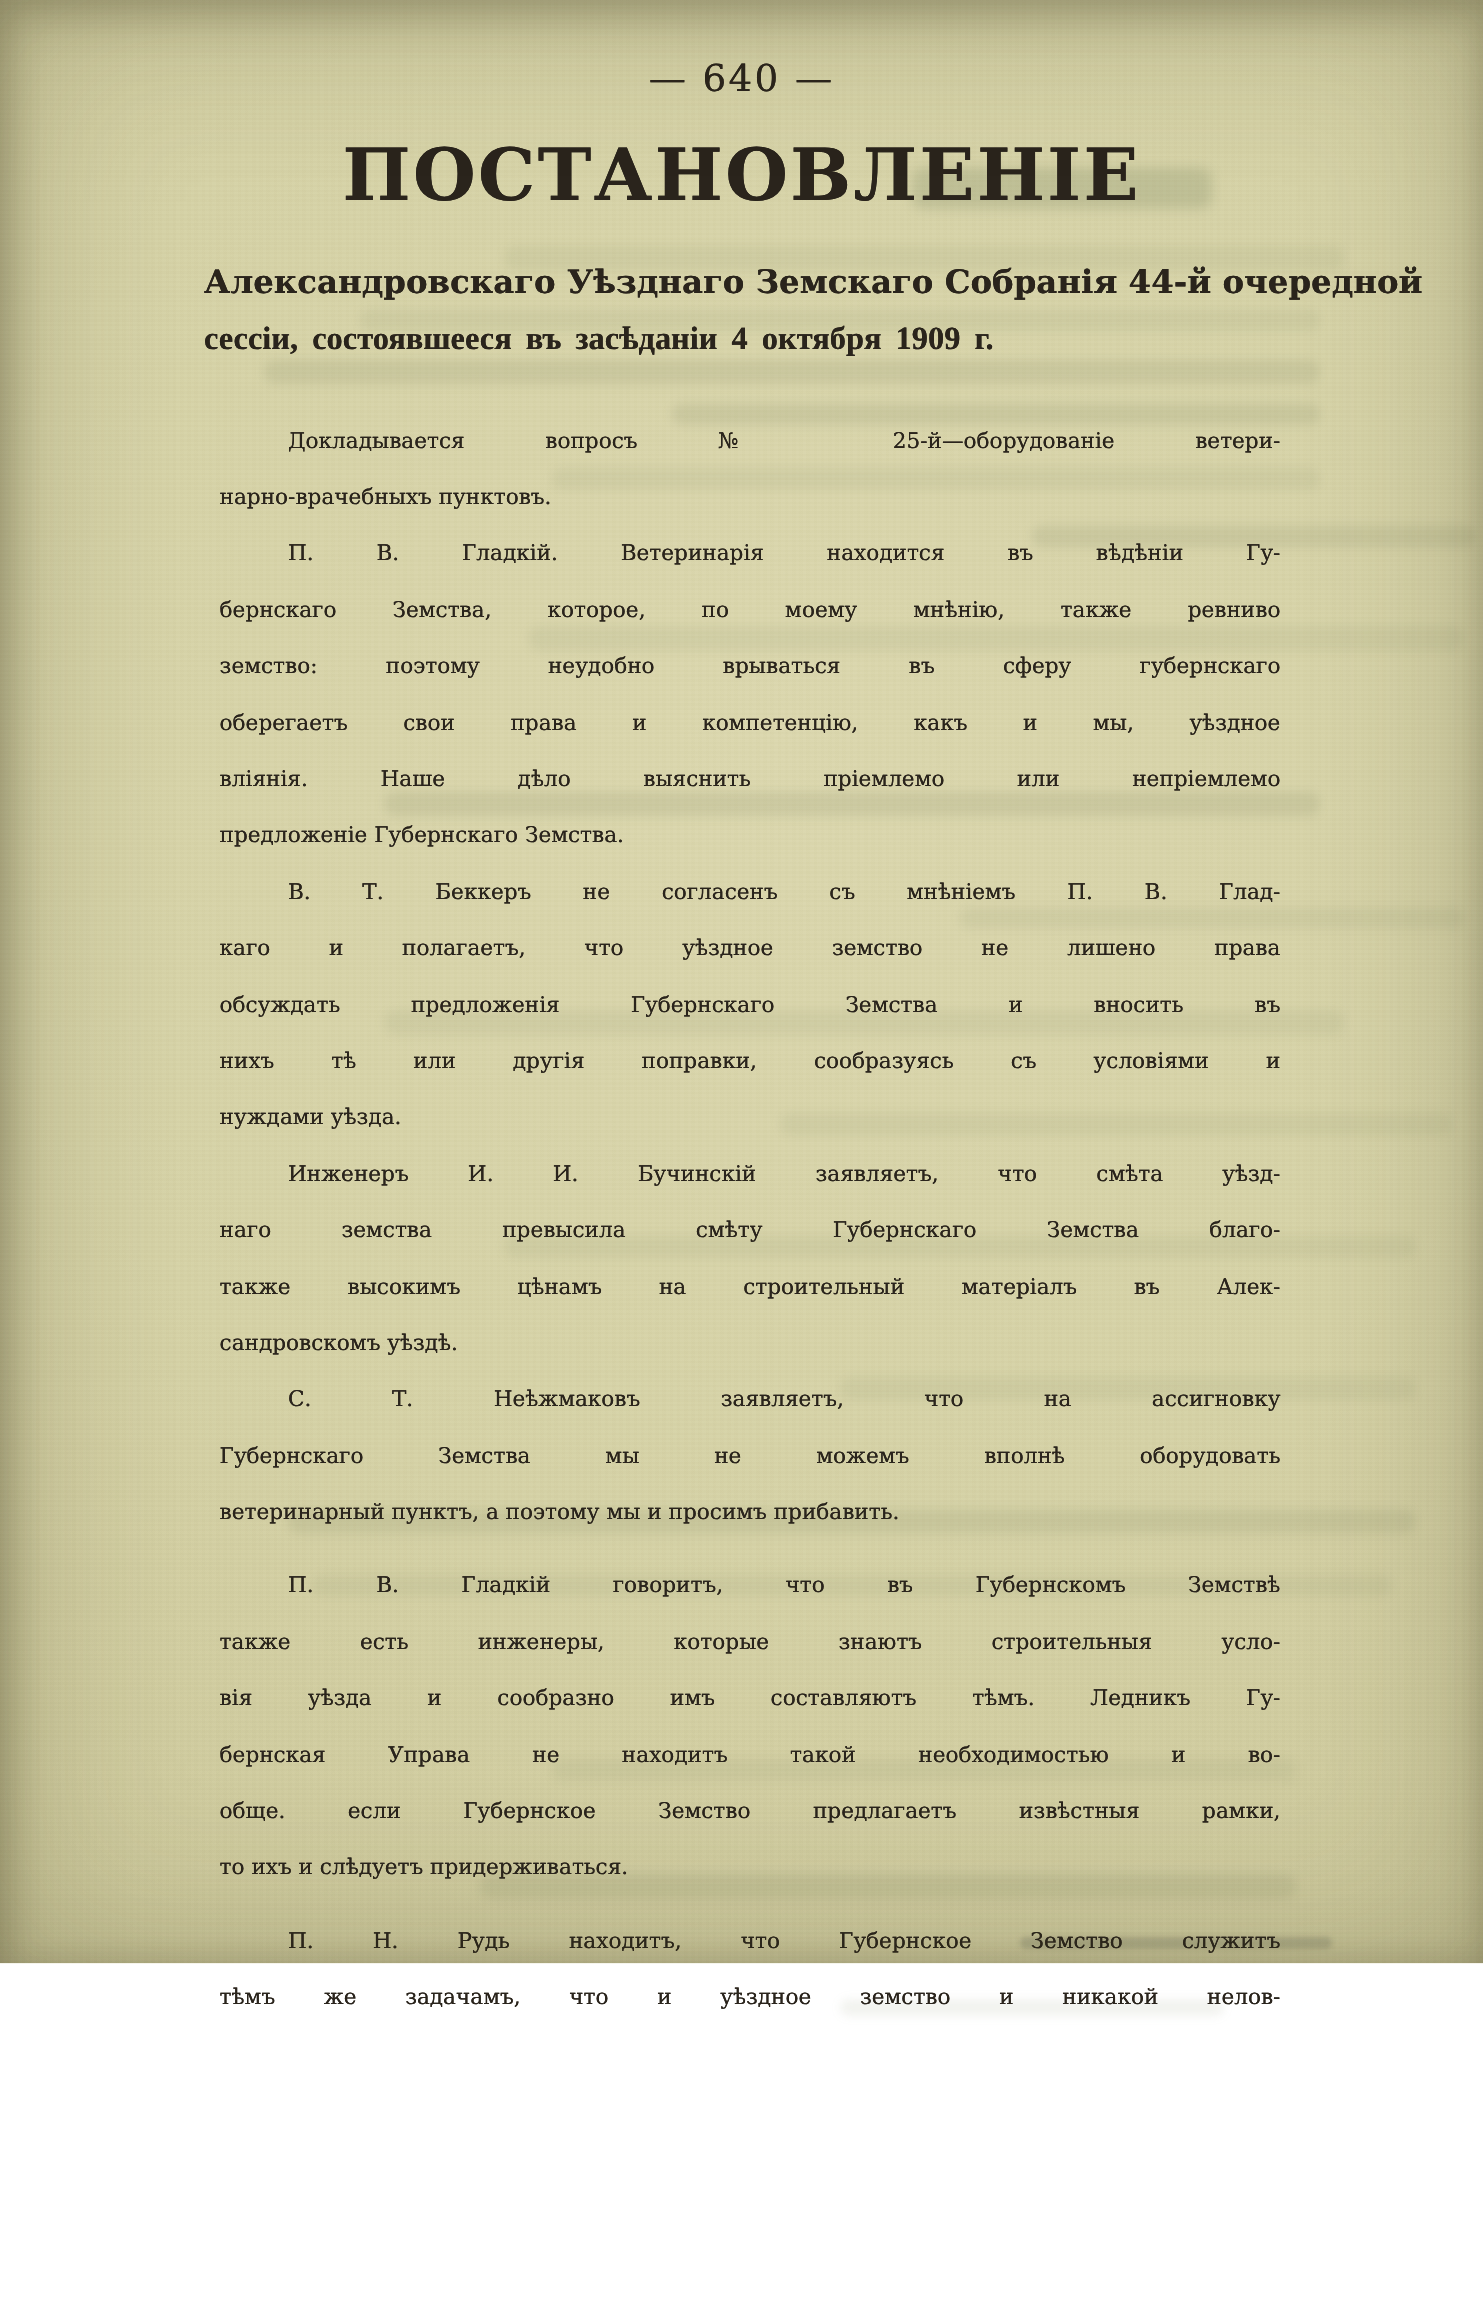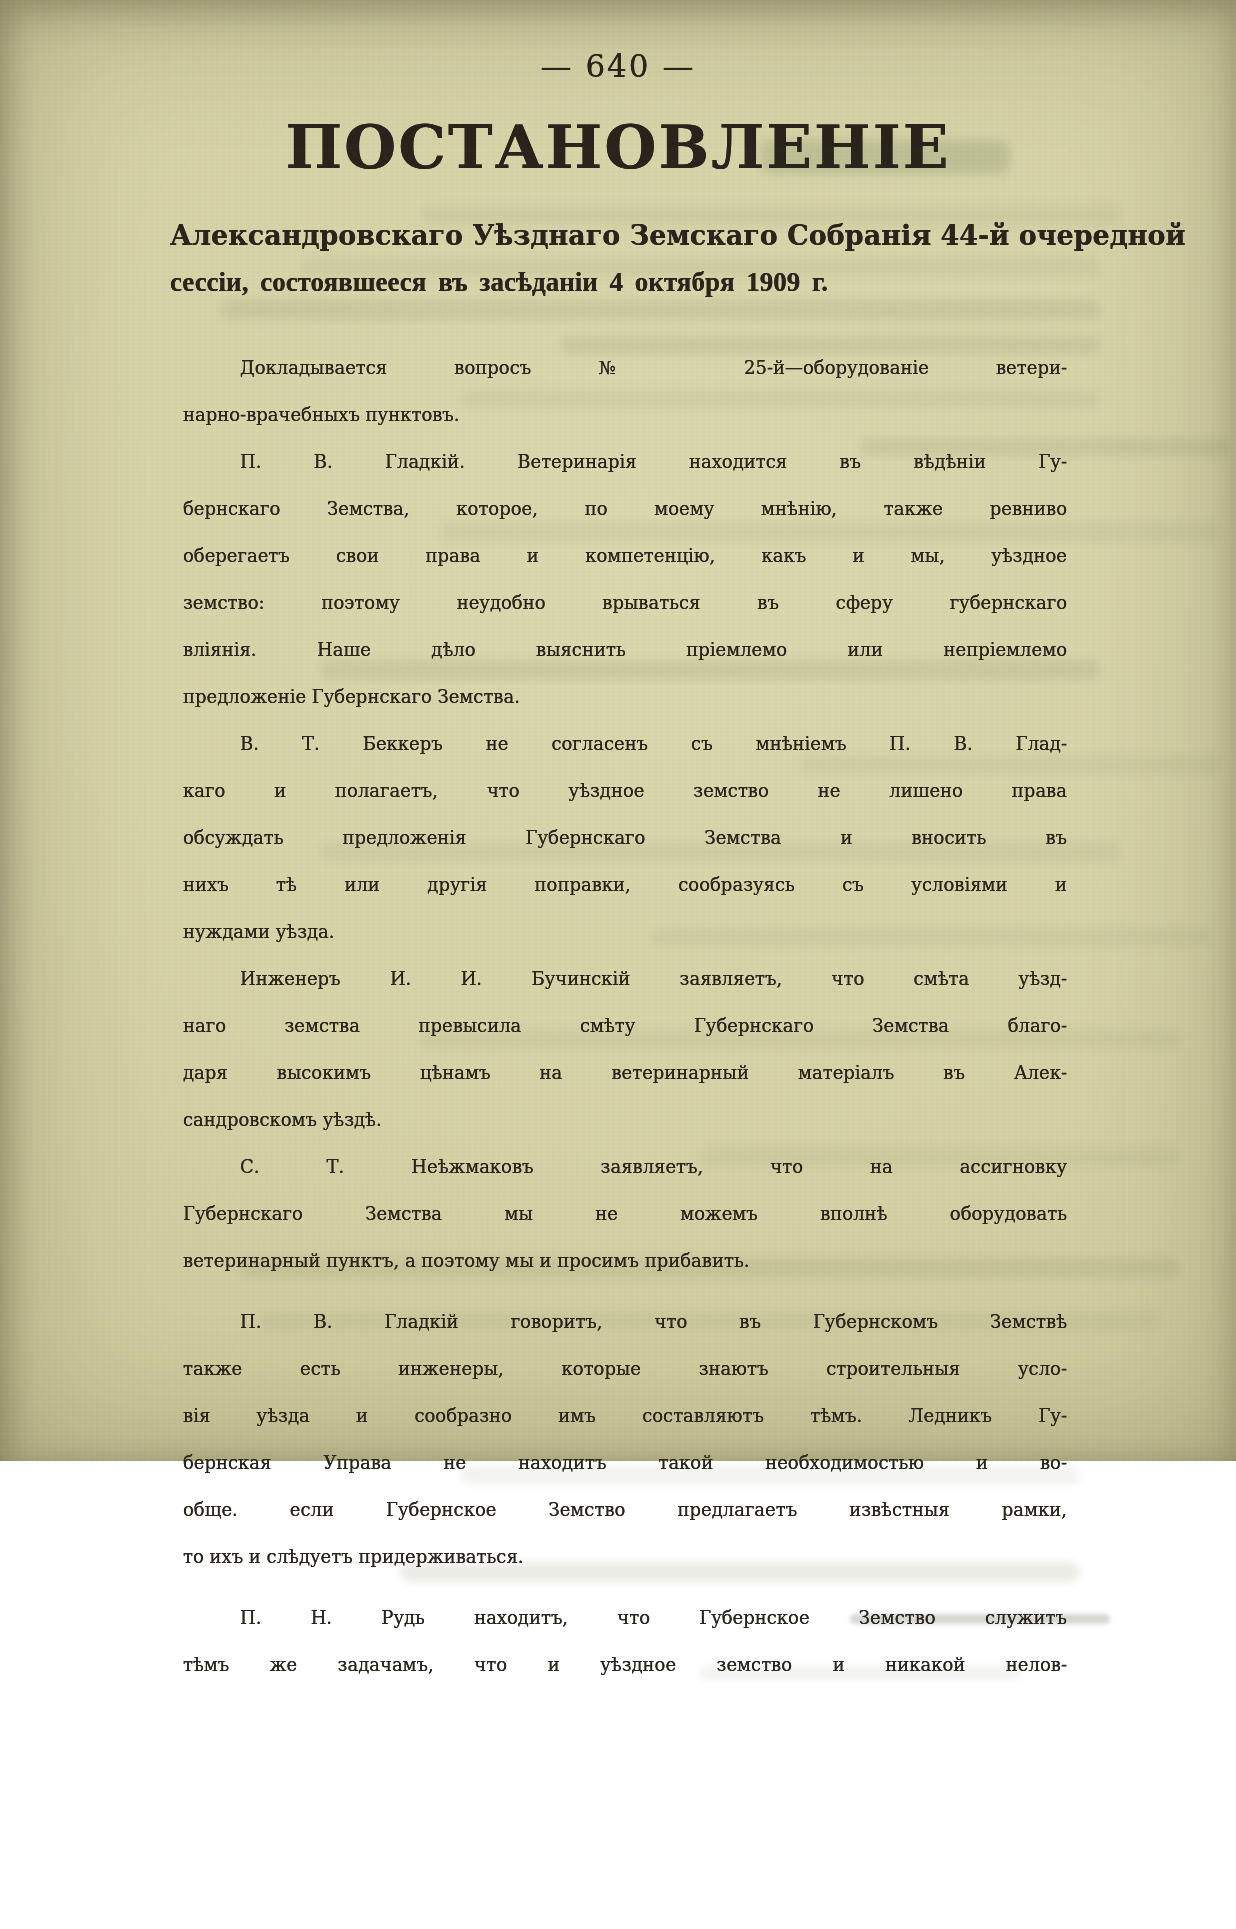--- a/index.html
+++ b/index.html
@@ -7,21 +7,21 @@
     padding: 0;
     width: 1236px;
     height: 1929px;
     overflow: hidden;
     font-family: "DejaVu Serif", "Liberation Serif", serif;
   }
 
   .page {
     position: relative;
     width: 1236px;
-    height: 1461px;
+    height: 1636px;
     background:
       repeating-linear-gradient(0deg, rgba(90,85,50,0.015) 0 2px, rgba(255,255,250,0.012) 2px 4px),
       repeating-linear-gradient(90deg, rgba(90,85,50,0.012) 0 3px, rgba(255,255,250,0.01) 3px 6px),
       radial-gradient(ellipse 120% 90% at 52% 38%, #dcd8ae 0%, #d6d2a6 45%, #cdc99c 75%, #c1bd90 100%);
     color: #2a241c;
   }
 
   .vignette {
     position: absolute;
     inset: 0;
@@ -146,36 +146,36 @@
   </div>
 
   <div class="doc-body">
       <div class="paragraph">
         <div class="line first">Докладывается вопросъ № 25-й—оборудованіе ветери-</div>
         <div class="line last">нарно-врачебныхъ пунктовъ.</div>
       </div>
       <div class="paragraph">
         <div class="line first">П. В. Гладкій. Ветеринарія находится въ вѣдѣніи Гу-</div>
         <div class="line">бернскаго Земства, которое, по моему мнѣнію, также ревниво</div>
+        <div class="line">земство: поэтому неудобно врываться въ сферу губернскаго</div>
         <div class="line">оберегаетъ свои права и компетенцію, какъ и мы, уѣздное</div>
-        <div class="line">земство: поэтому неудобно врываться въ сферу губернскаго</div>
         <div class="line">вліянія. Наше дѣло выяснить пріемлемо или непріемлемо</div>
         <div class="line last">предложеніе Губернскаго Земства.</div>
       </div>
       <div class="paragraph">
         <div class="line first">В. Т. Беккеръ не согласенъ съ мнѣніемъ П. В. Глад-</div>
         <div class="line">каго и полагаетъ, что уѣздное земство не лишено права</div>
         <div class="line">обсуждать предложенія Губернскаго Земства и вносить въ</div>
         <div class="line">нихъ тѣ или другія поправки, сообразуясь съ условіями и</div>
         <div class="line last">нуждами уѣзда.</div>
       </div>
       <div class="paragraph">
         <div class="line first">Инженеръ И. И. Бучинскій заявляетъ, что смѣта уѣзд-</div>
         <div class="line">наго земства превысила смѣту Губернскаго Земства благо-</div>
-        <div class="line">даря высокимъ цѣнамъ на ветеринарный матеріалъ въ Алек-</div>
+        <div class="line">также высокимъ цѣнамъ на строительный матеріалъ въ Алек-</div>
         <div class="line last">сандровскомъ уѣздѣ.</div>
       </div>
       <div class="paragraph">
         <div class="line first">С. Т. Неѣжмаковъ заявляетъ, что на ассигновку</div>
         <div class="line">Губернскаго Земства мы не можемъ вполнѣ оборудовать</div>
         <div class="line last">ветеринарный пунктъ, а поэтому мы и просимъ прибавить.</div>
       </div>
       <div class="paragraph extra-gap">
         <div class="line first">П. В. Гладкій говоритъ, что въ Губернскомъ Земствѣ</div>
         <div class="line">также есть инженеры, которые знаютъ строительныя усло-</div>

